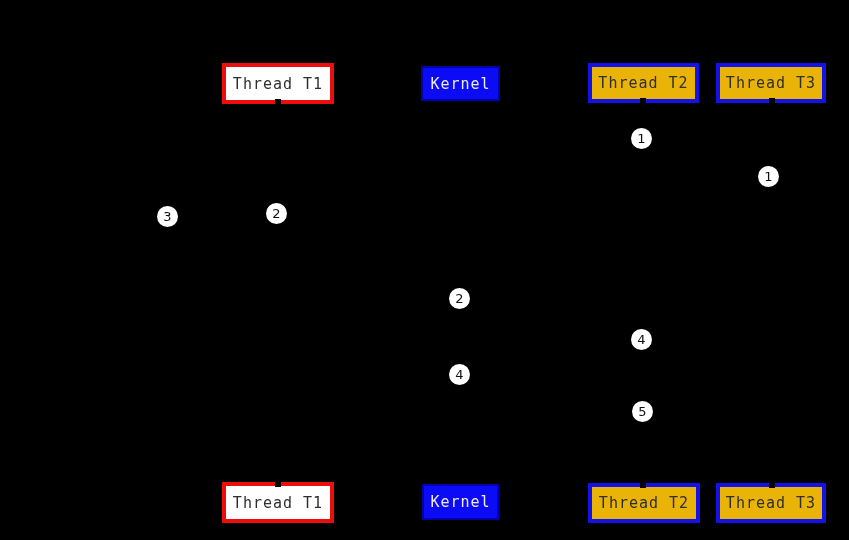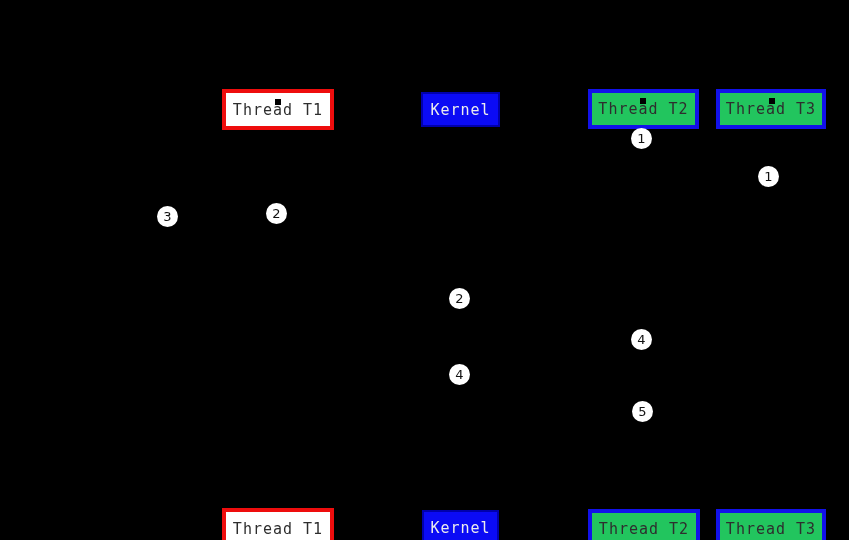--- a/index.html
+++ b/index.html
@@ -19,29 +19,28 @@
   .box {
     position: absolute;
     box-sizing: border-box;
     display: flex;
     align-items: center;
     justify-content: center;
     font-family: "DejaVu Sans Mono", monospace;
     font-size: 15px;
     letter-spacing: 1px;
     white-space: nowrap;
-    margin-top: 26px;
   }
   .box.red {
     background: #ffffff;
     border: 4px solid #ee0d0d;
     color: #2e2e2e;
   }
   .box.blue {
-    background: #22c55e;
+    background: #eab308;
     border: 4px solid #1212e9;
     color: #2e2e2e;
   }
   .box.kernel {
     background: #0b0bf5;
     border: 2px solid #0000ad;
     color: #ededed;
     text-align: right;
   }
   #box-top-t1     { left: 222px; top: 63px;  width: 112px; height: 41px; }

